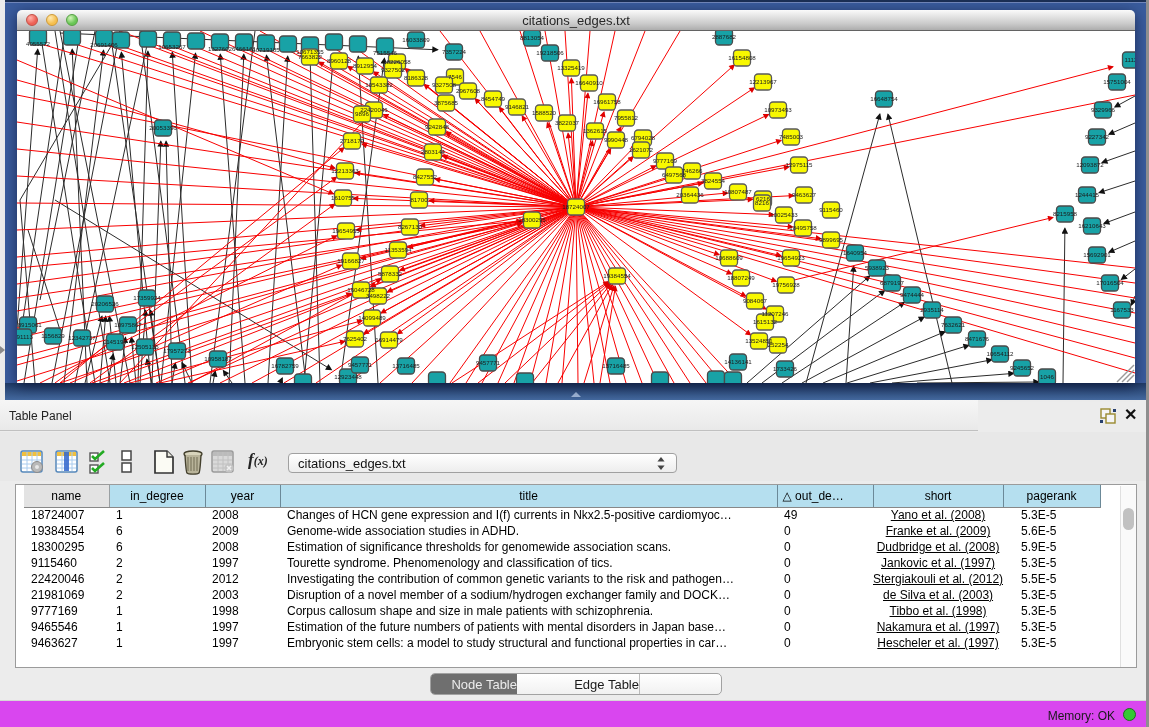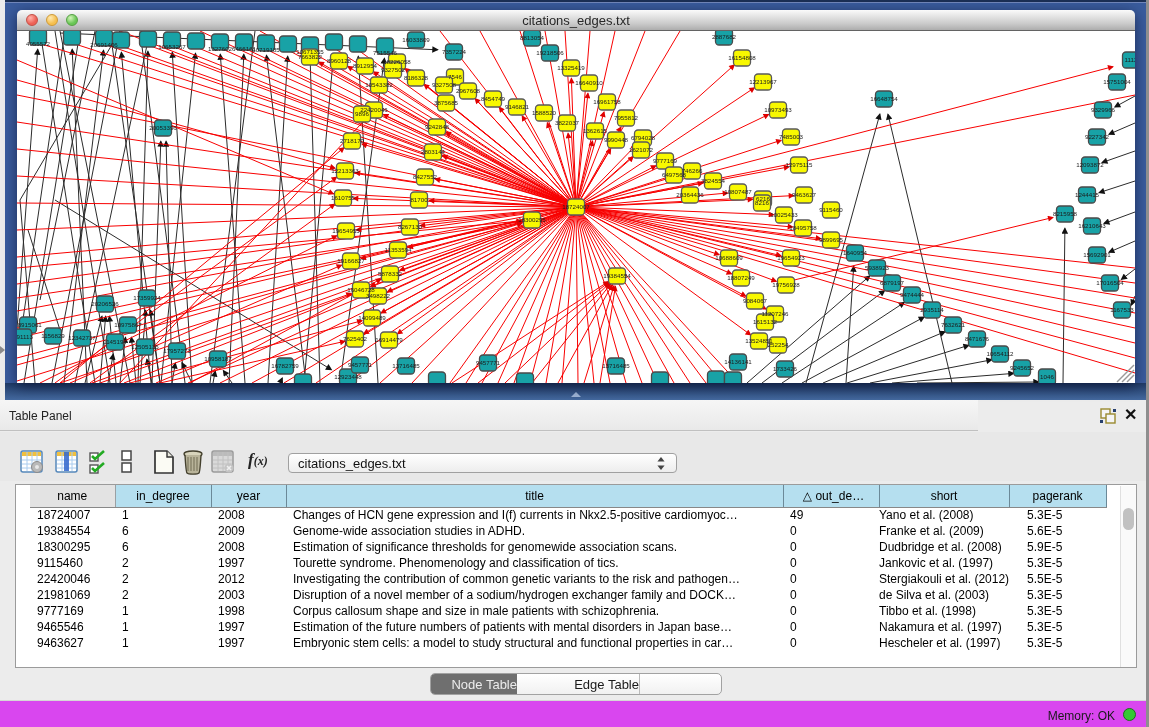--- a/index.html
+++ b/index.html
@@ -16,29 +16,29 @@
 .tl { position:absolute; top:15px; width:12px; height:12px; border-radius:50%; }
 #tpbar { position:absolute; left:0; top:400px; width:978px; height:31px;
   background:linear-gradient(#f6f6f6,#e9e9e9); border-bottom:1px solid #c0c0c0; }
 #tpbar .t { position:absolute; left:9px; top:9px; font-size:12px; color:#222; }
 #toolbar { position:absolute; left:0; top:432px; width:1146px; height:49px; background:#e8e8e8; }
 #dd { position:absolute; left:288px; top:453px; z-index:5; width:389px; height:20px; border:1px solid #a0a0a0;
   border-radius:4px; background:linear-gradient(#ffffff,#ededed); font-size:13px; color:#111;
   line-height:19px; padding-left:9px; }
 #tablebox { position:absolute; left:15px; top:484px; width:1122px; height:184px;
   background:#fff; border:1px solid #9b9b9b; }
-table { border-collapse:collapse; table-layout:fixed; font-size:12px; margin-left:14px; }
+table { border-collapse:collapse; table-layout:fixed; font-size:12px; margin-left:8px; }
 td, th { overflow:hidden; white-space:nowrap; }
 th { height:22px; background:#b5dfef; font-weight:normal; font-size:12px;
   border-right:1px solid #6b8998; border-bottom:1px solid #888; text-align:center; }
 th.g { background:#e3e3e3; border-right:1px solid #9aa0a3; }
 td { height:16px; padding:0 0 0 7px; color:#000; }
-td.c5 { text-align:left; padding:0; }
+td.c5 { text-align:center; padding:0;text-decoration:underline; }
 td.c6 { padding-left:18px; }
-th.h4 { text-align:center; padding-left:5px; }
+th.h4 { text-align:left; padding-left:5px; }
 #vscroll { position:absolute; left:1104px; top:1px; width:16px; height:181px; background:#fafafa;
   border-left:1px solid #e0e0e0; }
 #vthumb { position:absolute; left:2px; top:22px; width:11px; height:22px; background:#c1c1c1; border-radius:6px; }
 #tabs { position:absolute; left:430px; top:673px; width:292px; height:22px; border:1px solid #a2a2a2;
   border-radius:5px; background:linear-gradient(#ffffff,#f1f1f1); overflow:hidden; font-size:13px; }
 #tabs div { float:left; height:22px; line-height:21px; text-align:right; color:#1a1a1a; }
 #tabs .sel { background:#6f6f6f; color:#ececec; }
 #status { position:absolute; left:0; top:700px; width:1149px; height:27px; background:#d946ef;
   border-top:1px solid #d6d6d6; }
 #mem { position:absolute; right:34px; top:8px; font-size:12px; color:#1a1a1a; }

